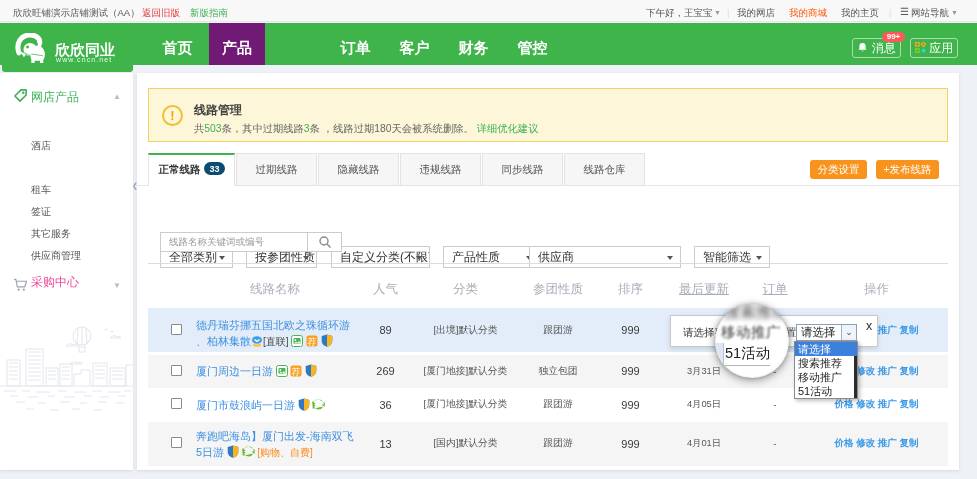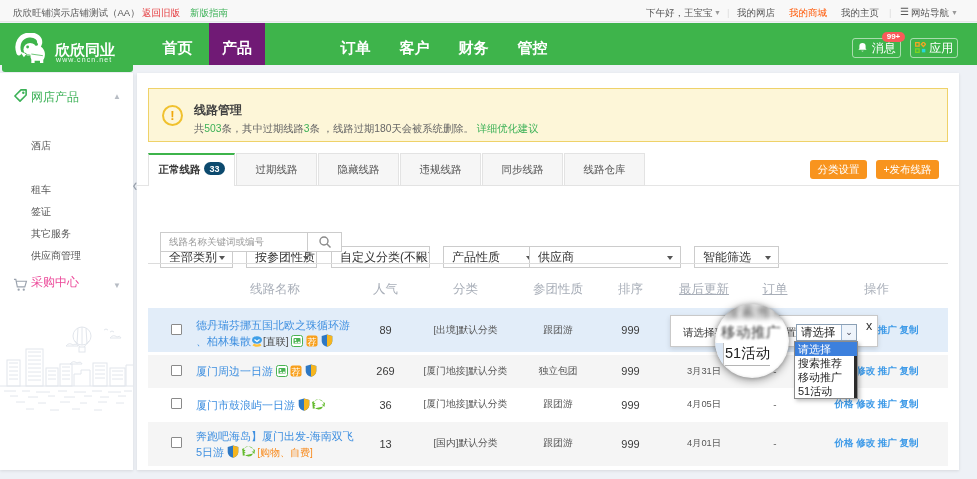--- a/index.html
+++ b/index.html
@@ -199,21 +199,21 @@
   <div class="tab" style="left:345px;width:81px;">同步线路</div>
   <div class="tab" style="left:427px;width:81px;">线路仓库</div>
   <div class="obtn" style="left:673px;width:57px;">分类设置</div>
   <div class="obtn" style="left:739px;width:63px;">+发布线路</div>
 
   <div class="dd" style="left:23px;width:73px;">全部类别<span class="car"></span></div>
   <div class="dd" style="left:109px;width:71px;">按参团性质<span class="car"></span></div>
   <div class="dd" style="left:194px;width:99px;">自定义分类(不限)<span class="car"></span></div>
   <div class="dd" style="left:306px;width:97px;">产品性质<span class="car"></span></div>
   <div class="dd" style="left:392px;width:152px;">供应商<span class="car"></span></div>
-  <div class="dd" style="left:557px;width:85px;">智能筛选<span class="car"></span></div>
+  <div class="dd" style="left:557px;width:76px;">智能筛选<span class="car"></span></div>
   <div class="sinput">线路名称关键词或编号</div>
   <div class="sbtn"><svg width="14" height="14" viewBox="0 0 14 14" style="margin:2px 0 0 10px;">
         <circle cx="6" cy="6" r="4" fill="none" stroke="#8a8a8a" stroke-width="1.4"></circle>
         <path d="M9 9 L12.5 12.5" stroke="#8a8a8a" stroke-width="1.4"></path>
       </svg></div>
 
   <table class="tbl">
     <colgroup>
         <col style="width:44px">
         <col style="width:166px">

